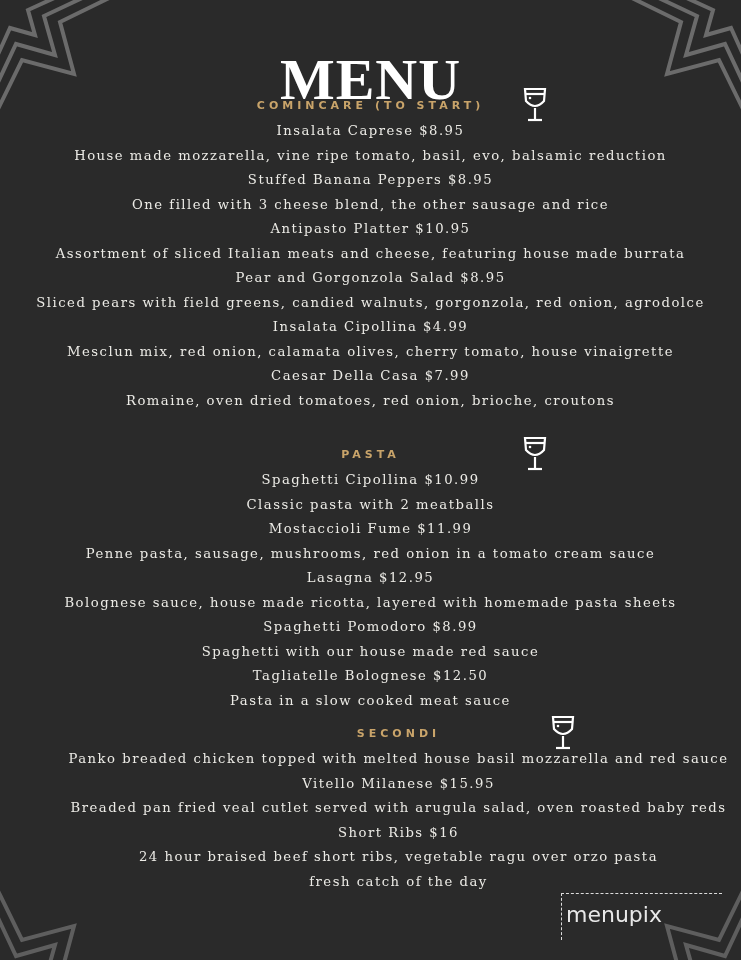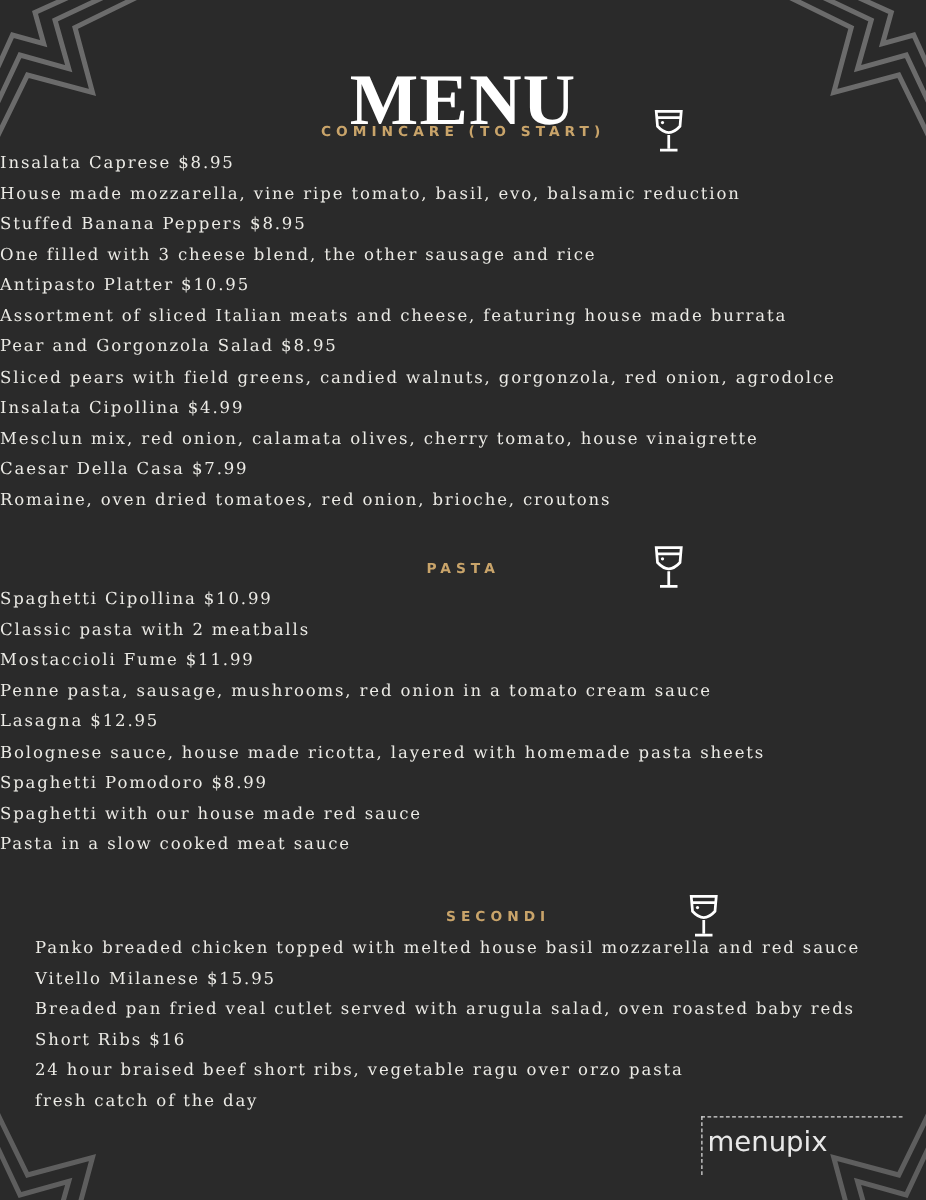--- a/index.html
+++ b/index.html
@@ -59,21 +59,21 @@
       color: #c9a46a;
       line-height: 26px;
     }
     .glass {
       position: absolute;
       width: 26px;
       height: 36px;
       top: -6px;
     }
     .items {
-      text-align: left;
+      text-align: center;
     }
     .line {
       height: 24.5px;
       line-height: 24.5px;
       font-family: "DejaVu Serif", serif;
       font-size: 13.2px;
       letter-spacing: 1.5px;
       color: #ecebe6;
       white-space: nowrap;
     }
@@ -182,20 +182,21 @@
   </div>
   <div class="items">
     <div class="line">Spaghetti Cipollina $10.99</div>
     <div class="line">Classic pasta with 2 meatballs</div>
     <div class="line">Mostaccioli Fume $11.99</div>
     <div class="line">Penne pasta, sausage, mushrooms, red onion in a tomato cream sauce</div>
     <div class="line">Lasagna $12.95</div>
     <div class="line">Bolognese sauce, house made ricotta, layered with homemade pasta sheets</div>
     <div class="line">Spaghetti Pomodoro $8.99</div>
     <div class="line">Spaghetti with our house made red sauce</div>
+    <div class="line">Tagliatelle Bolognese $12.50</div>
     <div class="line">Pasta in a slow cooked meat sauce</div>
   </div>
 </div>
 
 <div class="section" style="top:721px;padding-left:28px;">
   <div class="section-header">
     <span class="section-title">SECONDI</span>
     <svg class="glass" style="left:522px;" viewBox="0 0 26 36">
       <g fill="none" stroke="#ffffff" stroke-width="2.2">
         <path d="M3,2 H23 L22,14 Q13,24 4,14 Z"></path>

